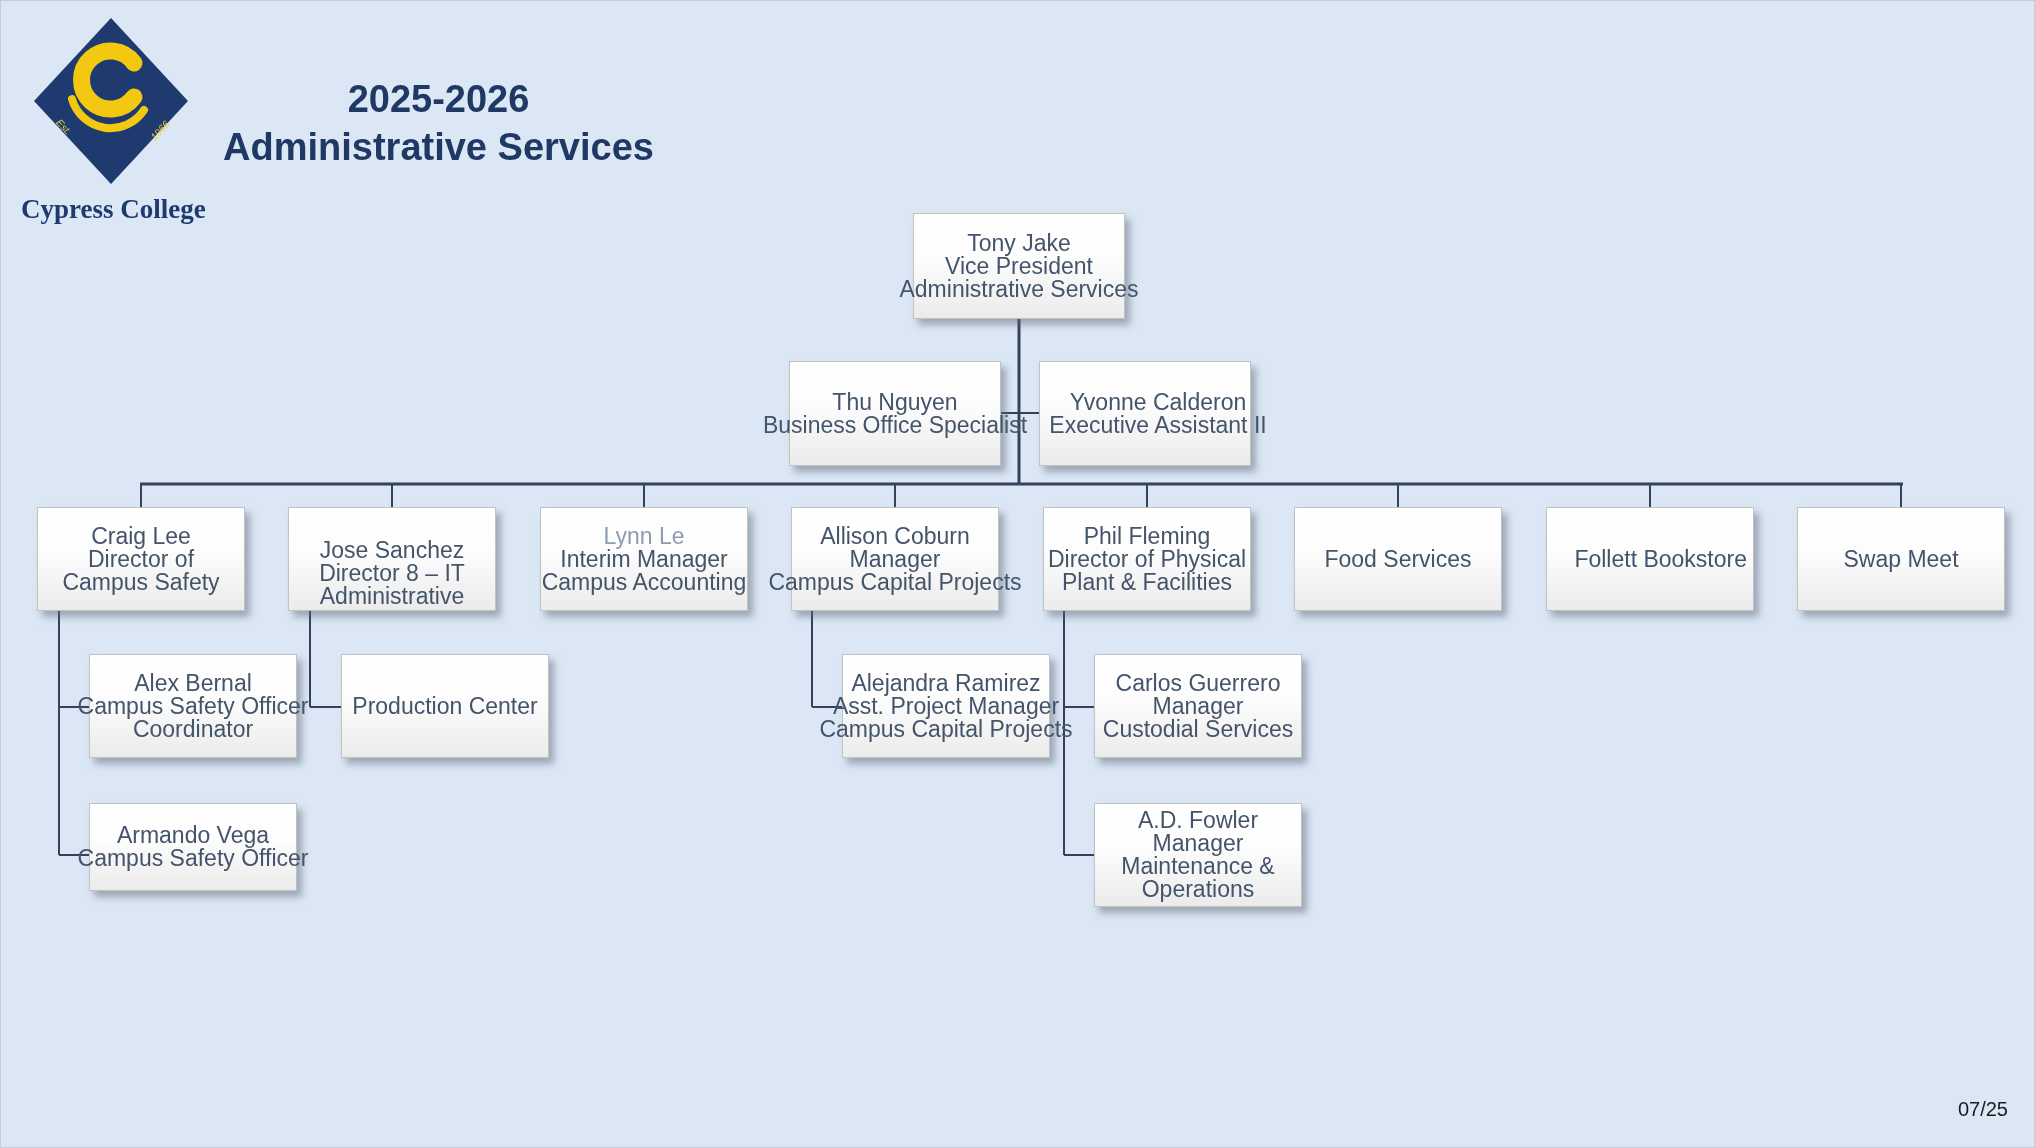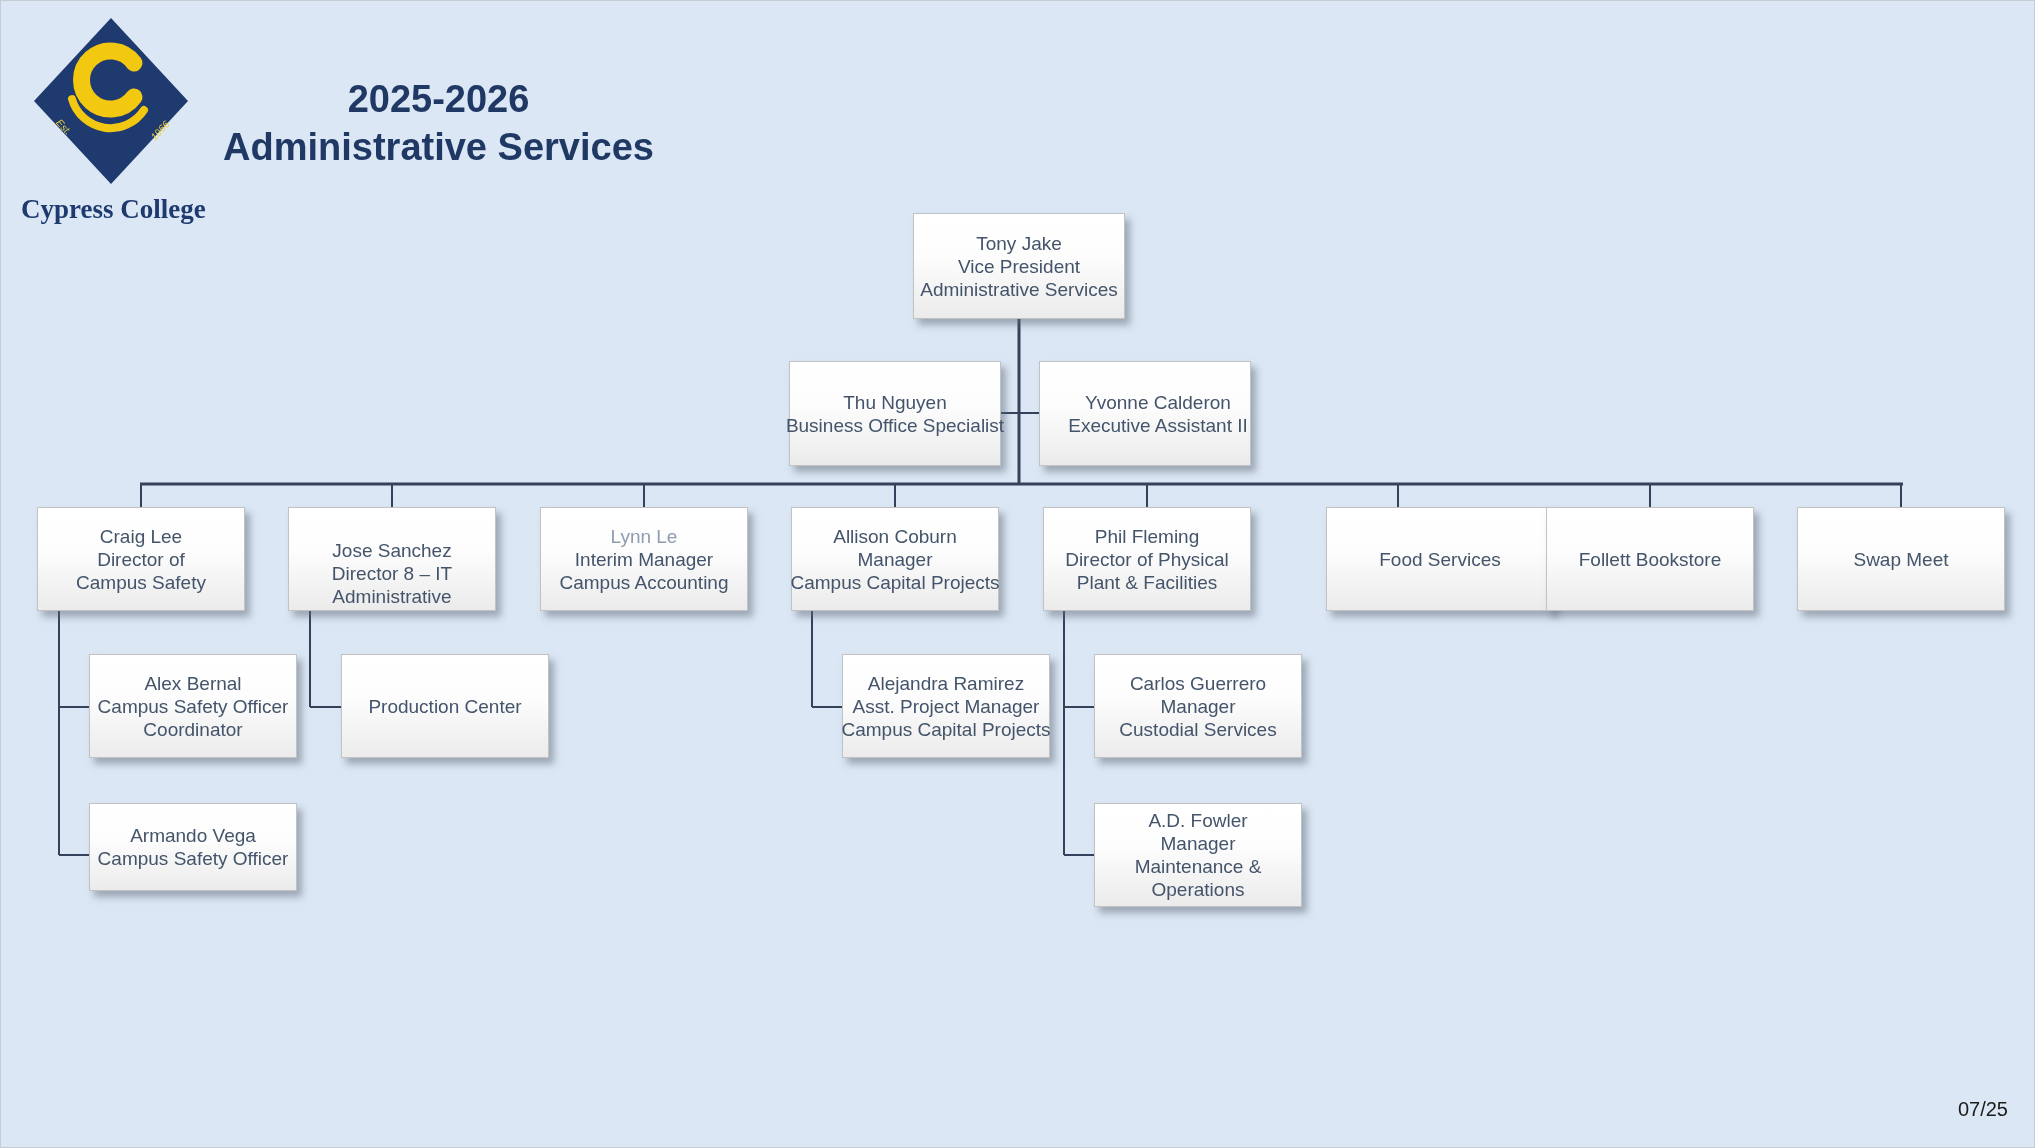--- a/index.html
+++ b/index.html
@@ -17,21 +17,21 @@
     pointer-events:none;
   }
   .box{
     position:absolute;
     display:flex;flex-direction:column;align-items:center;justify-content:center;
     text-align:center;
     background:linear-gradient(180deg,#ffffff 0%,#fdfdfd 42%,#ebebeb 100%);
     border:1px solid #c2c2c2;
     box-shadow:5px 6px 7px rgba(96,106,122,0.50);
     color:#44546a;
-    font-size:19px;
+    font-size:23px;
     line-height:23px;
     box-sizing:border-box;
     padding:2px 6px;
   }
   .box .bline{white-space:nowrap;}
   .box .muted{color:#8d9cb1;}
   .logo-wrap{position:absolute;left:20px;top:12px;width:180px;text-align:center;}
   .college-name{
     margin-top:2px;
     font-family:"Liberation Serif", serif;
@@ -133,24 +133,24 @@
       <div class="box" style="left: 790px; top: 506px; width: 208px; height: 104px;">
         <div class="bline">Allison Coburn</div>
         <div class="bline">Manager</div>
         <div class="bline">Campus Capital Projects</div>
       </div>
       <div class="box" style="left: 1042px; top: 506px; width: 208px; height: 104px;">
         <div class="bline">Phil Fleming</div>
         <div class="bline">Director of Physical</div>
         <div class="bline">Plant &amp; Facilities</div>
       </div>
-      <div class="box" style="left: 1293px; top: 506px; width: 228px; height: 104px; margin-left: 32px;">
+      <div class="box" style="left: 1293px; top: 506px; width: 208px; height: 104px;">
         <div class="bline">Food Services</div>
       </div>
-      <div class="box" style="left: 1545px; top: 506px; width: 208px; height: 104px;">
+      <div class="box" style="left: 1545px; top: 506px; width: 208px; height: 104px; align-items: flex-end;">
         <div class="bline">Follett Bookstore</div>
       </div>
       <div class="box" style="left: 1796px; top: 506px; width: 208px; height: 104px;">
         <div class="bline">Swap Meet</div>
       </div>
       <div class="box" style="left: 88px; top: 653px; width: 208px; height: 104px;">
         <div class="bline">Alex Bernal</div>
         <div class="bline">Campus Safety Officer</div>
         <div class="bline">Coordinator</div>
       </div>

